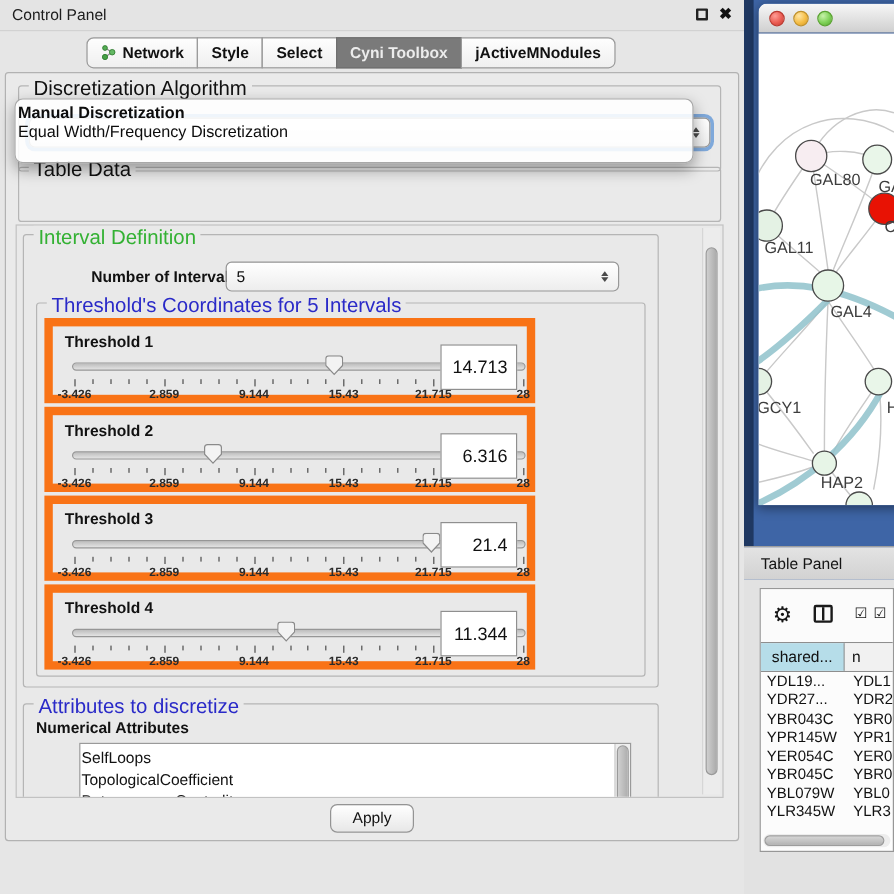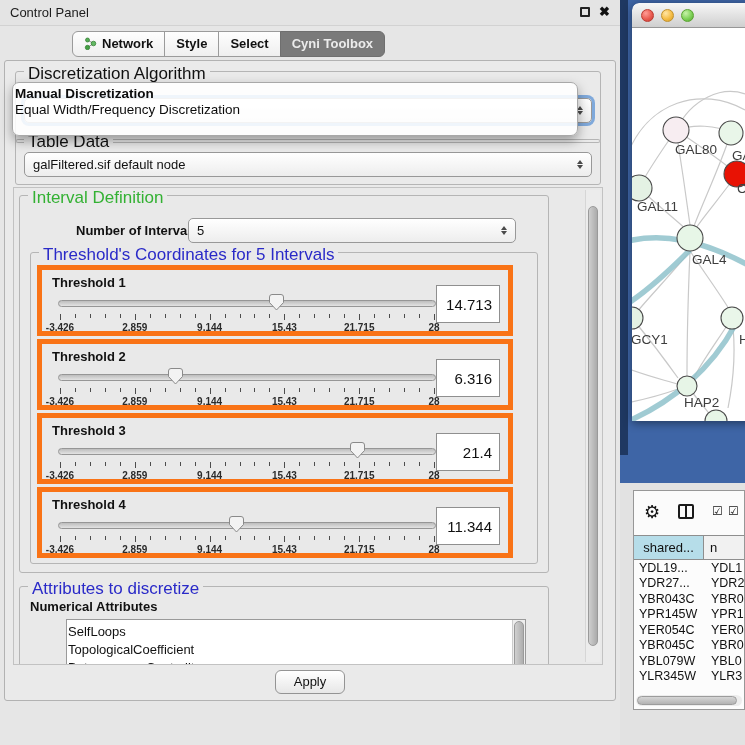--- a/index.html
+++ b/index.html
@@ -43,21 +43,21 @@
   .scrollpane .legend { background:#e9e9e9; }
   .vscrollbar { position:absolute; right:2px; top:2px; width:15px; height:472px; background:#ececec; border-left:1px solid #d6d6d6; }
   .vthumb { position:absolute; left:2px; top:16px; width:10px; height:440px; background:linear-gradient(90deg,#cfcfcf,#ababab); border:1px solid #9a9a9a; border-radius:6px; }
 
   .interval-group { left:5px; top:7px; width:530px; height:378px; }
   .num-row-label { position:absolute; left:56px; top:27px; font-weight:bold; font-size:13px; }
   .num-combo { left:168px; top:22px; width:328px; }
 
   .thresholds-group { left:10px; top:56px; width:508px; height:312px; }
   .threshold-list { position:absolute; left:6px; top:12px; width:494px; }
-  .threshold-panel { position:relative; width:476px; height:71px; border:5px solid #f97316; background:#e9e9e9; margin-bottom:3px; }
+  .threshold-panel { position:relative; width:409px; height:71px; border:7px solid #f97316; background:#e9e9e9; margin-bottom:3px; }
   .threshold-label { position:absolute; left:10px; top:5px; font-weight:bold; font-size:13px; }
   .slider-wrap { position:absolute; left:16px; top:26px; width:378px; height:40px; }
   .slider-track { position:absolute; left:0; top:4px; width:378px; height:7px; background:linear-gradient(#bdbdbd,#e3e3e3); border:1px solid #969696; border-radius:4px; }
   .slider-thumb { position:absolute; top:-2px; width:15px; height:17px; }
   .tickarea { position:absolute; left:2px; top:17px; width:374px; height:7px; }
   .tick { position:absolute; top:1px; width:1px; background:#4c4c4c; }
   .tick.major { height:6px; }
   .tick.minor { height:4px; top:1px; }
   .ticklabels { position:absolute; left:2px; top:26px; width:374px; height:12px; }
   .ticklabel { position:absolute; transform:translateX(-50%); font-size:10px; font-weight:bold; color:#2b2b2b; white-space:nowrap; }
@@ -138,44 +138,40 @@
       </div>
       <div class="tab">
         <span>Style</span>
       </div>
       <div class="tab">
         <span>Select</span>
       </div>
       <div class="tab selected">
         <span>Cyni Toolbox</span>
       </div>
+      <div class="tab">
+        <span>jActiveMNodules</span>
+      </div>
     </div>
 
   <div class="cp-content">
 
     <div class="groupbox algo-group">
       <span class="legend">Discretization Algorithm</span>
       <div class="combo focus algo-combo">
         <span class="combo-val"></span>
         <span class="spinner">
             <span class="up"></span>
             <span class="dn"></span>
           </span>
       </div>
     </div>
 
     <div class="groupbox tabledata-group">
       <span class="legend">Table Data</span>
-      <div class="combo tabledata-combo">
-        <span class="combo-val">galFiltered.sif default node</span>
-        <span class="spinner">
-            <span class="up"></span>
-            <span class="dn"></span>
-          </span>
-      </div>
     </div>
 
     <div class="scrollpane">
       <div class="groupbox interval-group">
         <span class="legend green">Interval Definition</span>
         <span class="num-row-label">Number of Intervals</span>
         <div class="combo num-combo">
           <span class="combo-val">5</span>
           <span class="spinner">
               <span class="up"></span>
@@ -446,20 +442,23 @@
           <text x="5" y="183" font-size="13.5" fill="#3d3d3d" font-family="Liberation Sans, sans-serif">GAL11</text>
           <text x="105" y="165" font-size="13.5" fill="#3d3d3d" font-family="Liberation Sans, sans-serif">C</text>
           <text x="60" y="236" font-size="13.5" fill="#3d3d3d" font-family="Liberation Sans, sans-serif">GAL4</text>
           <text x="-1" y="316" font-size="13.5" fill="#3d3d3d" font-family="Liberation Sans, sans-serif">GCY1</text>
           <text x="107" y="316" font-size="13.5" fill="#3d3d3d" font-family="Liberation Sans, sans-serif">H</text>
           <text x="52" y="379" font-size="13.5" fill="#3d3d3d" font-family="Liberation Sans, sans-serif">HAP2</text>
         </svg>
     </div>
   </div>
 
+  <div class="table-panel-bar">
+    <span class="table-panel-title">Table Panel</span>
+  </div>
 
   <div class="table-panel-body">
     <div class="table-box">
       <div class="table-toolbar">
         <span class="gear-ico">⚙</span>
         <span class="split-ico"></span>
         <span class="check-ico" style="left:78px">☑</span>
         <span class="check-ico" style="left:94px">☑</span>
       </div>
       <div class="table-header">

